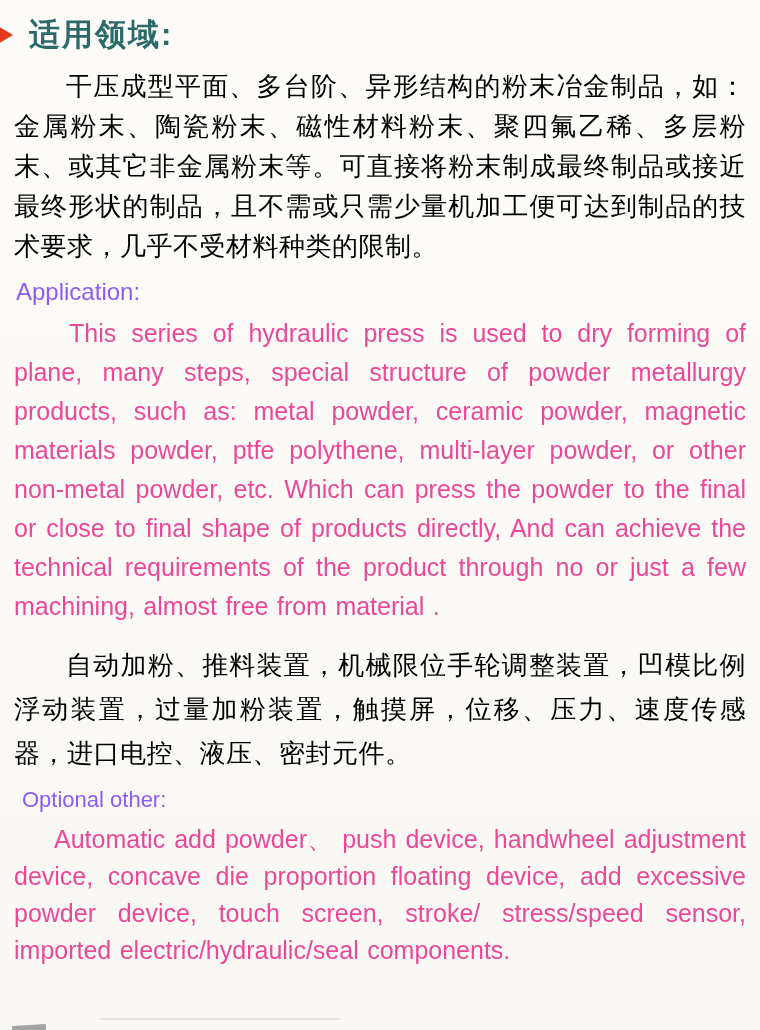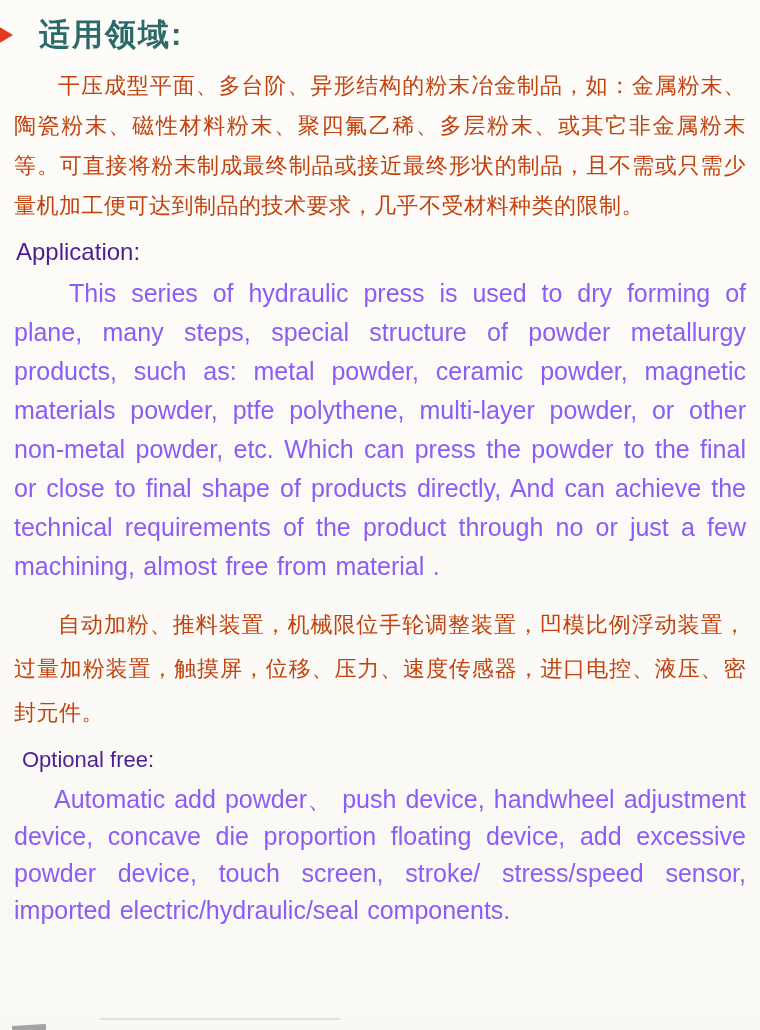--- a/index.html
+++ b/index.html
@@ -16,21 +16,21 @@
   .page {
     position: relative;
     width: 732px;
     height: 1030px;
     padding: 0 14px;
     box-sizing: content-box;
   }
   .heading-row {
     display: flex;
     align-items: center;
-    gap: 24px;
+    gap: 14px;
   }
   .heading-row.first {
     padding-top: 14px;
   }
   .arrow-marker {
     position: relative;
     left: -16px;
     margin-right: -14px;
     width: 0;
     height: 0;
@@ -46,48 +46,48 @@
     font-weight: bold;
     letter-spacing: 2px;
     color: #2b6a68;
   }
   .heading-cn.second {
     margin-top: 30px;
     padding-left: 4px;
   }
   .para-cn {
     margin: 10px 0 0 0;
-    font-size: 22px;
+    font-size: 26px;
     line-height: 40px;
-    color: #c2410c;
+    color: #000000;
     text-align: justify;
     text-indent: 2em;
     letter-spacing: 0.5px;
   }
   .para-cn.second {
     margin-top: 17px;
     line-height: 44px;
   }
   .subheading-en {
     margin: 12px 0 0 0;
     font-size: 24px;
     font-weight: normal;
-    color: #4c1d95;
+    color: #8b5cf6;
     padding-left: 2px;
   }
   .subheading-en.second {
     margin-top: 12px;
     font-size: 22px;
     padding-left: 8px;
   }
   .para-en {
     margin: 8px 0 0 0;
     font-size: 25px;
     line-height: 39px;
-    color: #8b5cf6;
+    color: #ec4899;
     text-align: justify;
     text-indent: 2.2em;
     word-spacing: 1.5px;
   }
   .para-en.second {
     line-height: 37px;
     text-indent: 1.6em;
   }
   .scan-smudge {
     position: absolute;
@@ -121,20 +121,20 @@
       <span class="arrow-marker"></span>
       <h1 class="heading-cn">适用领域:</h1>
     </div>
     <p class="para-cn">干压成型平面、多台阶、异形结构的粉末冶金制品，如：金属粉末、陶瓷粉末、磁性材料粉末、聚四氟乙稀、多层粉末、或其它非金属粉末等。可直接将粉末制成最终制品或接近最终形状的制品，且不需或只需少量机加工便可达到制品的技术要求，几乎不受材料种类的限制。</p>
     <h2 class="subheading-en">Application:</h2>
     <p class="para-en">This series of hydraulic press is used to dry forming of plane, many steps, special structure of powder metallurgy products, such as: metal powder, ceramic powder, magnetic materials powder, ptfe polythene, multi-layer powder, or other non-metal powder, etc. Which can press the powder to the final or close to final shape of products directly,  And can achieve the technical requirements of the product through no or just a few machining, almost free from material .</p>
   </section>
 
   <section>
     <p class="para-cn second">自动加粉、推料装置，机械限位手轮调整装置，凹模比例浮动装置，过量加粉装置，触摸屏，位移、压力、速度传感器，进口电控、液压、密封元件。</p>
-    <h2 class="subheading-en second">Optional free:</h2>
+    <h2 class="subheading-en second">Optional other:</h2>
     <p class="para-en second">Automatic add powder、  push device, handwheel adjustment device, concave die proportion floating device, add excessive powder device, touch screen, stroke/ stress/speed sensor, imported electric/hydraulic/seal components.</p>
   </section>
 
   <div class="scan-smudge"></div>
   <div class="scan-corner-artifact"></div>
 
 </div>
 
 </body></html>

